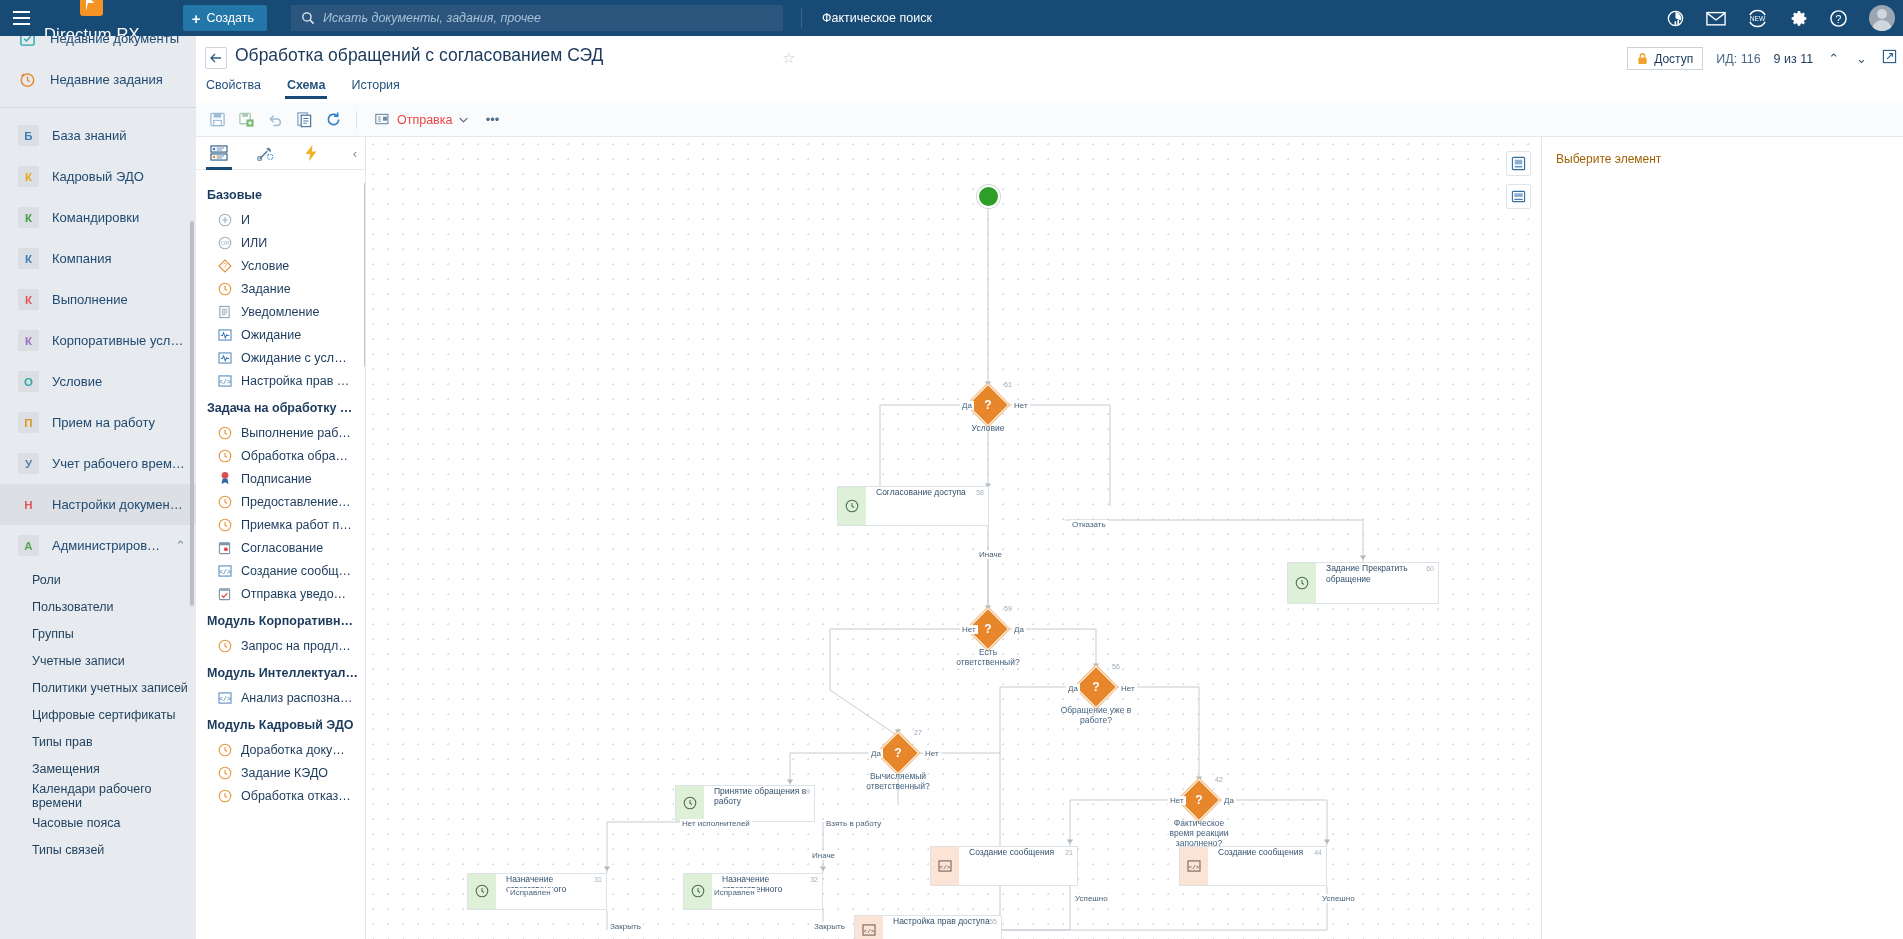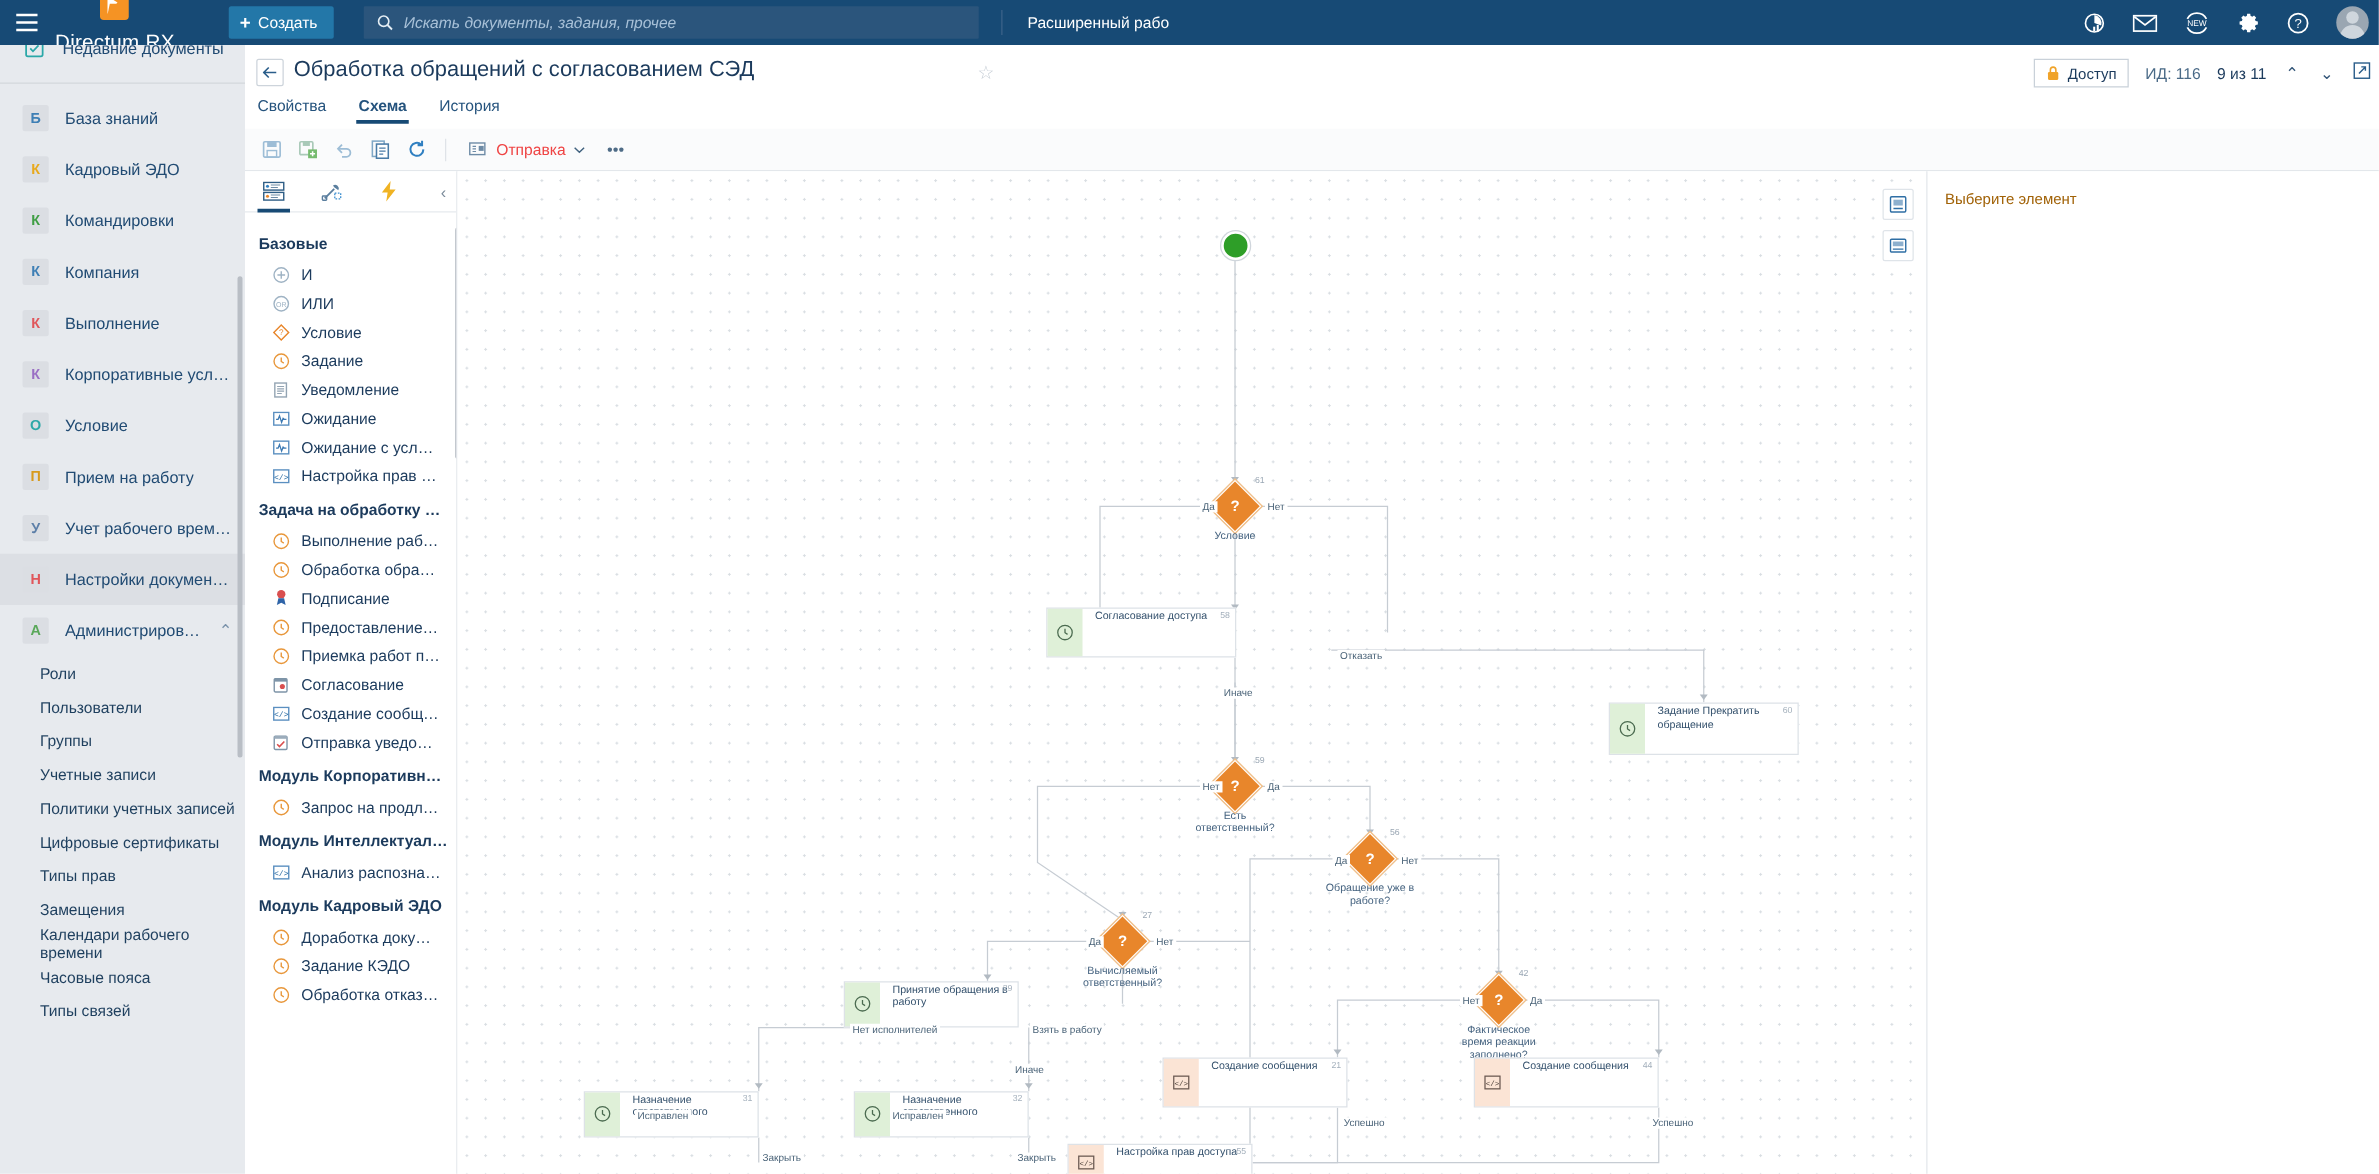--- a/index.html
+++ b/index.html
@@ -191,21 +191,21 @@
     <span class="plus">+</span>
     <span>Создать</span>
   </button>
   <div class="searchwrap">
     <svg width="14" height="14" viewBox="0 0 16 16">
       <circle cx="6.8" cy="6.8" r="4.7" fill="none" stroke="#e4edf4" stroke-width="1.5"></circle>
       <line x1="10.3" y1="10.3" x2="14.4" y2="14.4" stroke="#e4edf4" stroke-width="1.7"></line>
     </svg>
     <input type="text" placeholder="Искать документы, задания, прочее" style="">
   </div>
-  <div class="adv-search">Расширенный рабо</div>
+  <div class="adv-search">Фактическое поиск</div>
 
   <div class="top-icons">
     <span class="ticon">
       <svg width="19" height="19" viewBox="0 0 20 20">
         <path d="M10 2.5a7.5 7.5 0 1 0 0 15 7.5 7.5 0 0 0 0-15z" fill="none" stroke="#fff" stroke-width="1.4"></path>
         <path d="M10 3.2v6.6l5.8 2.2A7 7 0 0 0 10 3.2z" fill="#fff"></path>
         <rect x="9" y="13" width="1.7" height="4" fill="#fff"></rect>
         <rect x="12" y="11.5" width="1.7" height="5.5" fill="#fff"></rect>
       </svg>
     </span>
@@ -241,20 +241,30 @@
 <div class="sidebar">
   <div class="sb-scroll" id="sb-scroll" style="top: -18px;">
       <div class="sb-item">
         <span class="sb-icon">
           <svg width="17" height="17" viewBox="0 0 18 18">
             <rect x="2" y="2" width="14" height="14" rx="1.5" fill="none" stroke="#2ba8a8" stroke-width="1.5"></rect>
             <path d="M5.5 9.3l2.3 2.4 4.7-5" fill="none" stroke="#2ba8a8" stroke-width="1.5"></path>
           </svg>
         </span>
         <span class="sb-label">Недавние документы</span>
+      </div>
+      <div class="sb-item">
+        <span class="sb-icon">
+          <svg width="17" height="17" viewBox="0 0 18 18">
+            <circle cx="9" cy="9.6" r="6.6" fill="none" stroke="#e8862b" stroke-width="1.5"></circle>
+            <path d="M9 5.8v4l2.6 1.6" fill="none" stroke="#e8862b" stroke-width="1.4"></path>
+            <path d="M2.6 5.2l2.6-2" stroke="#e8862b" stroke-width="1.4"></path>
+          </svg>
+        </span>
+        <span class="sb-label">Недавние задания</span>
       </div>
       <div class="sb-div"></div>
       <div class="sb-item">
         <span class="sb-badge" style="color:#3e7fb5">Б</span>
         <span class="sb-label">База знаний</span>
       </div>
       <div class="sb-item">
         <span class="sb-badge" style="color:#e8a91d">К</span>
         <span class="sb-label">Кадровый ЭДО</span>
       </div>

